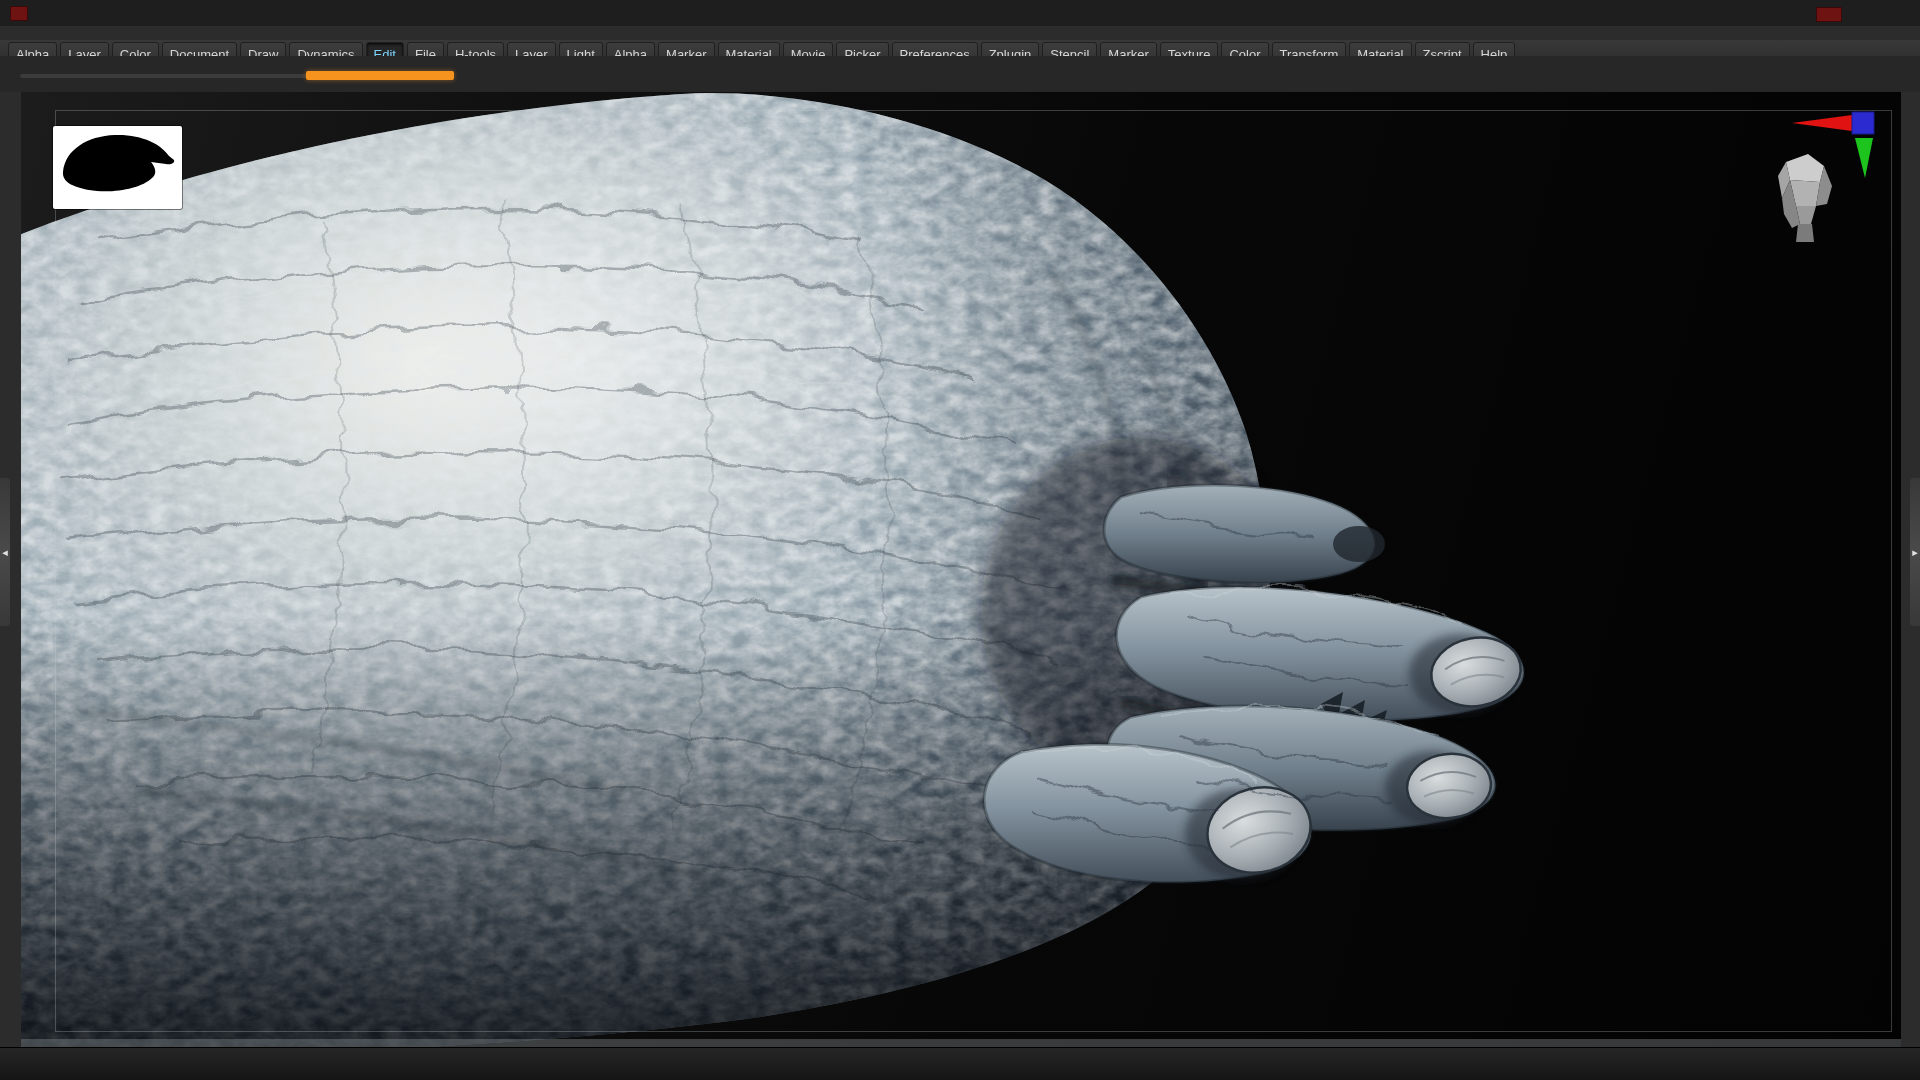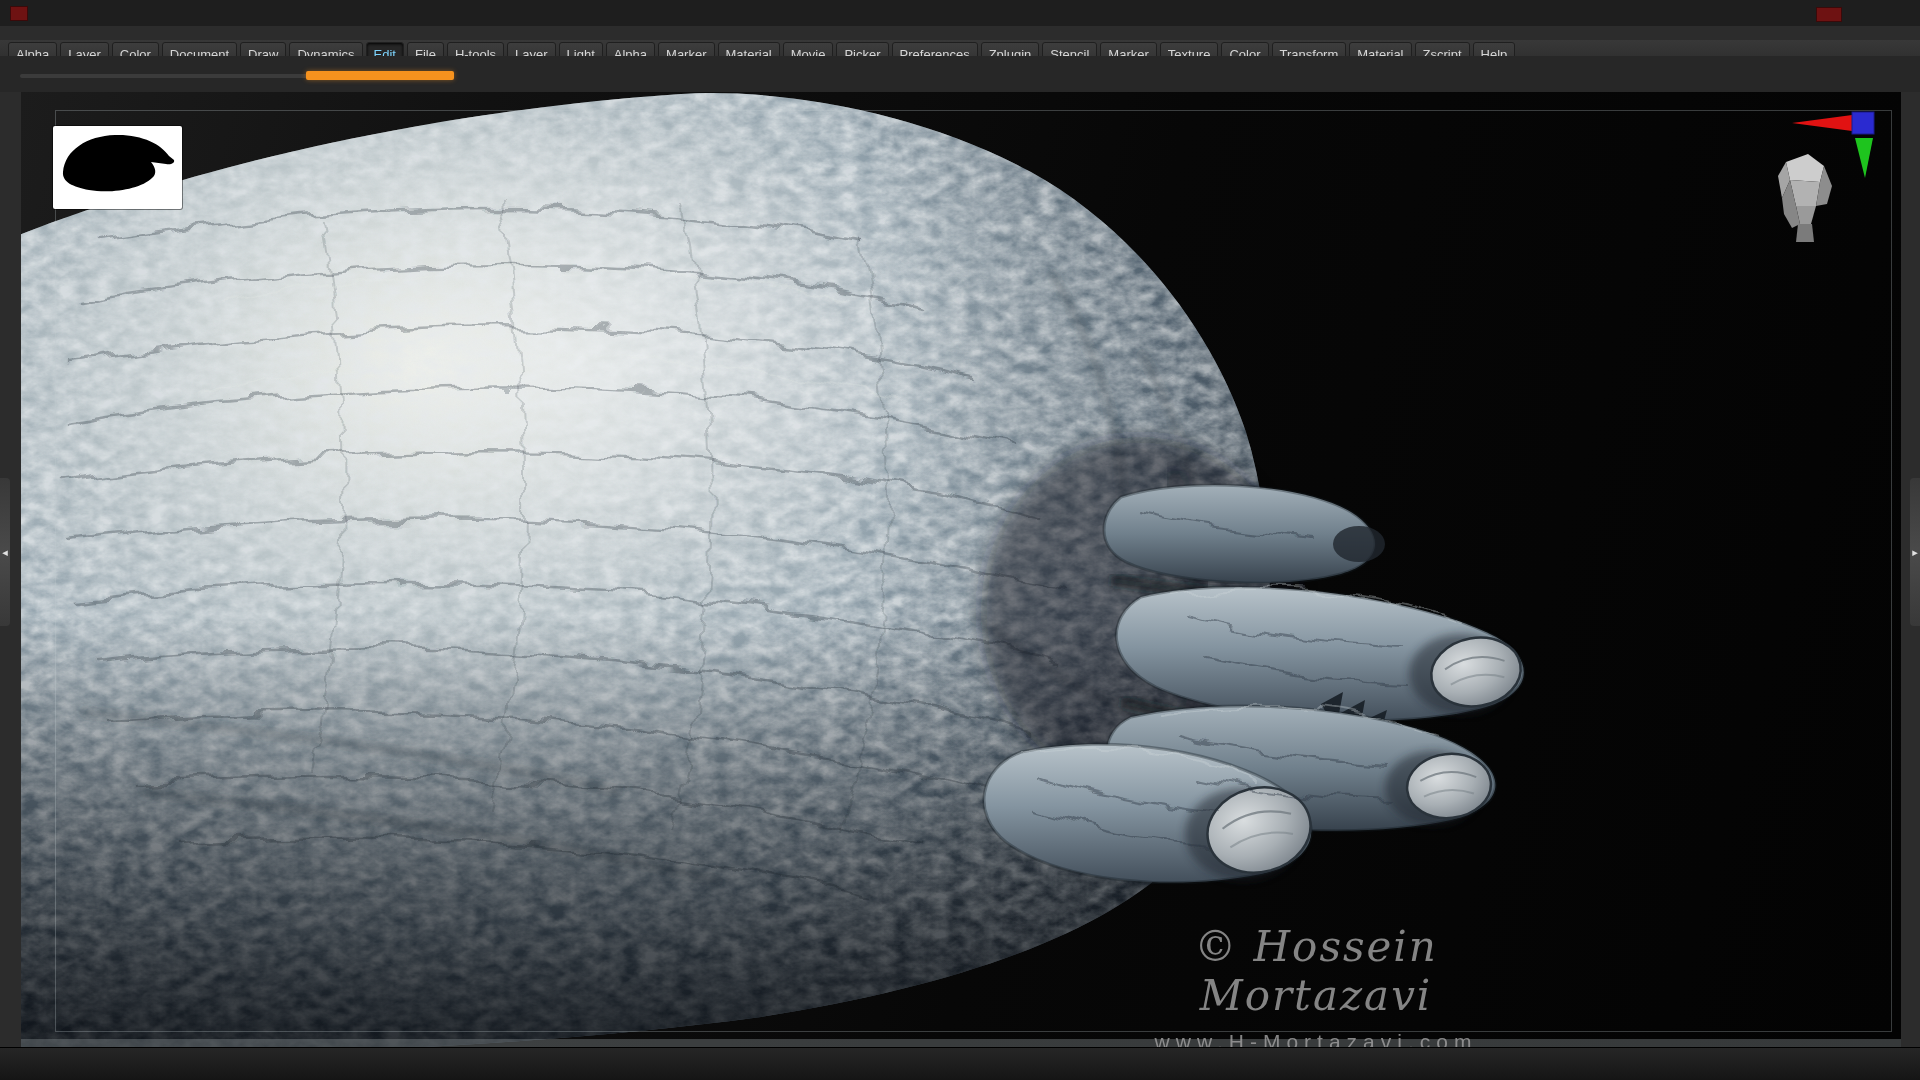--- a/index.html
+++ b/index.html
@@ -298,24 +298,20 @@
           <polygon points="34,70 64,72 60,96 40,96" fill="#b2b2b2"></polygon>
           <polygon points="40,96 60,96 55,114 44,114" fill="#9a9a9a"></polygon>
           <polygon points="64,72 68,56 76,76 71,94 60,96" fill="#8d8d8d"></polygon>
           <polygon points="30,52 34,70 26,88 22,66" fill="#a5a5a5"></polygon>
           <polygon points="26,88 34,70 40,96 44,114 36,118 28,104" fill="#868686"></polygon>
           <polygon points="42,114 56,114 58,132 40,132" fill="#7b7b7b"></polygon>
         </g>
       </svg>
     </div>
 
-    <div class="watermark">
-      <div class="wm1">© Hossein Mortazavi</div>
-      <div class="wm2">www.H-Mortazavi.com</div>
-    </div>
   </div>
 
   <div class="tray-handle left">
     <span>◂</span>
   </div>
   <div class="tray-handle right">
     <span>▸</span>
   </div>
 
   <div class="bottombar"></div>

